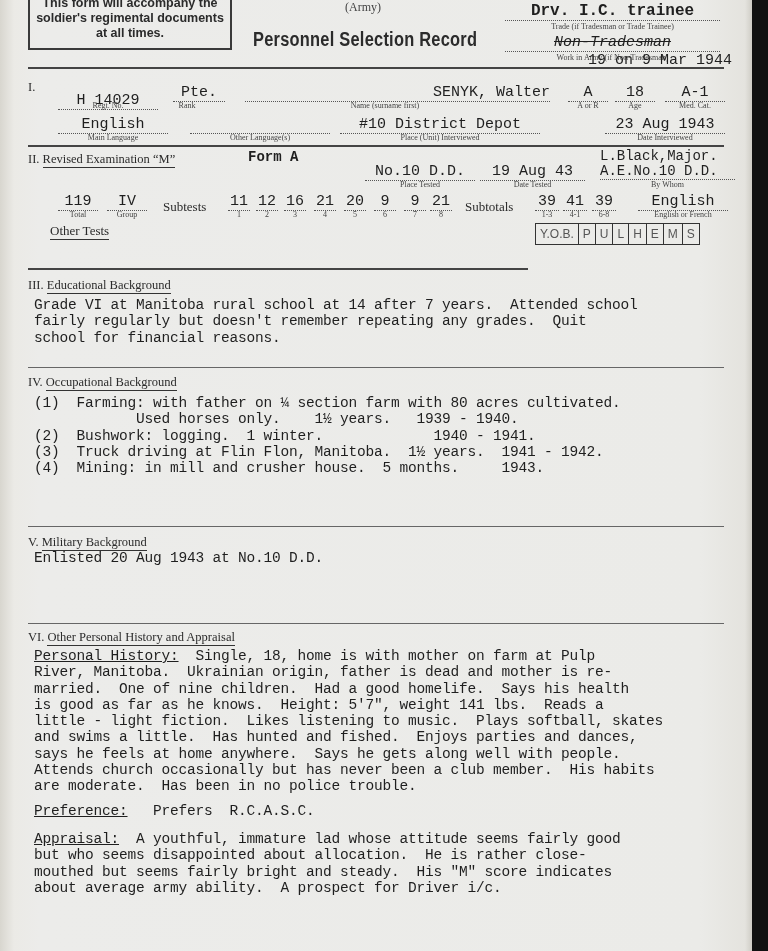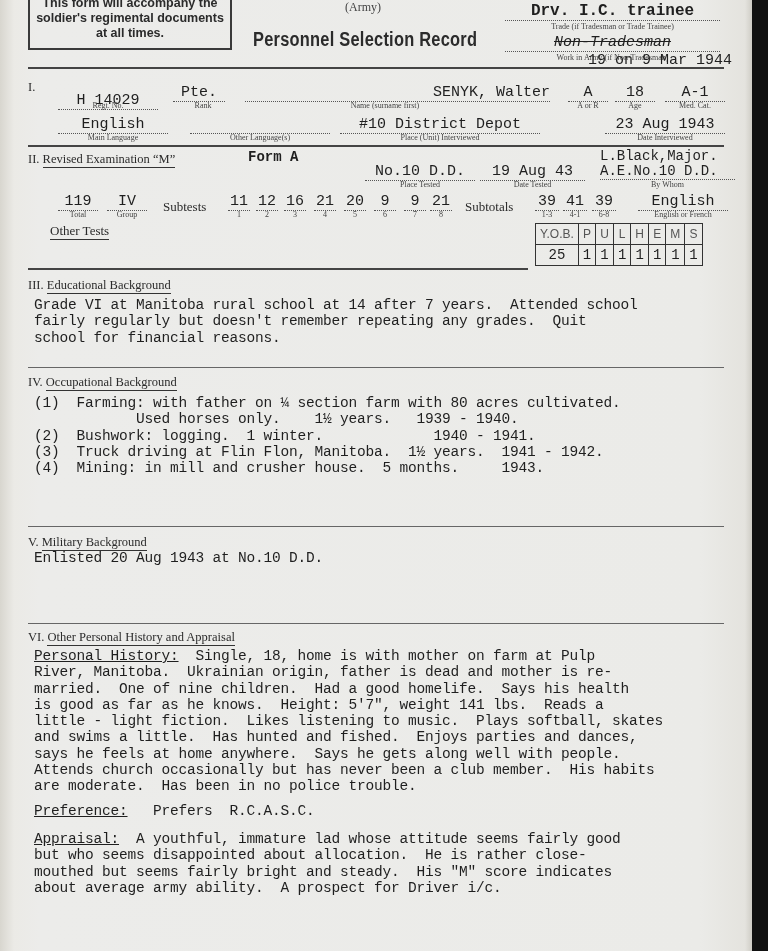--- a/index.html
+++ b/index.html
@@ -40,21 +40,21 @@
   <div class="cap" style="left:505px;top:53px;width:215px;">Work in Army (if Non-Tradesman)</div>
 
   <div class="rule" style="top:67px;"></div>
 
   <div class="sec" style="left:28px;top:80px;">I.</div>
   <div class="abs tw" style="left:588px;top:52px;font-size:15px;">19 on 9 Mar 1944</div>
 
   <div class="field tw" style="left:58px;top:84px;width:100px;font-size:15px;margin-top:8px;">H 14029</div>
   <div class="cap" style="left:58px;top:101px;width:100px;">Regt. No.</div>
   <div class="field tw" style="left:173px;top:84px;width:52px;font-size:15px;">Pte.</div>
-  <div class="cap" style="left:177px;top:101px;width:52px;">Rank</div>
+  <div class="cap" style="left:161px;top:101px;width:52px;">Rank</div>
   <div class="field tw" style="left:245px;top:84px;width:305px;font-size:15px;text-align:right;padding-left:30px;box-sizing:border-box;">SENYK, Walter</div>
   <div class="cap" style="left:245px;top:101px;width:280px;">Name (surname first)</div>
   <div class="field tw" style="left:568px;top:84px;width:40px;font-size:15px;">A</div>
   <div class="cap" style="left:568px;top:101px;width:40px;">A or R</div>
   <div class="field tw" style="left:615px;top:84px;width:40px;font-size:15px;">18</div>
   <div class="cap" style="left:615px;top:101px;width:40px;">Age</div>
   <div class="field tw" style="left:665px;top:84px;width:60px;font-size:15px;">A-1</div>
   <div class="cap" style="left:665px;top:101px;width:60px;">Med. Cat.</div>
 
   <div class="field tw" style="left:58px;top:116px;width:110px;font-size:15px;">English</div>
@@ -120,30 +120,20 @@
         <tr>
       <td>Y.O.B.</td>
       <td>P</td>
       <td>U</td>
       <td>L</td>
       <td>H</td>
       <td>E</td>
       <td>M</td>
       <td>S</td>
     </tr>
-    <tr class="vals">
-      <td>25</td>
-      <td>1</td>
-      <td>1</td>
-      <td>1</td>
-      <td>1</td>
-      <td>1</td>
-      <td>1</td>
-      <td>1</td>
-    </tr>
   </tbody>
     </table>
 
   <div class="rule" style="top:268px;width:500px;"></div>
 
   <div class="sec" style="left:28px;top:278px;"><span>III.</span> <u>Educational Background</u></div>
   <div class="body-text tw" style="top:297px;">Grade VI at Manitoba rural school at 14 after 7 years.  Attended school
 fairly regularly but doesn't remember repeating any grades.  Quit
 school for financial reasons.</div>
 

